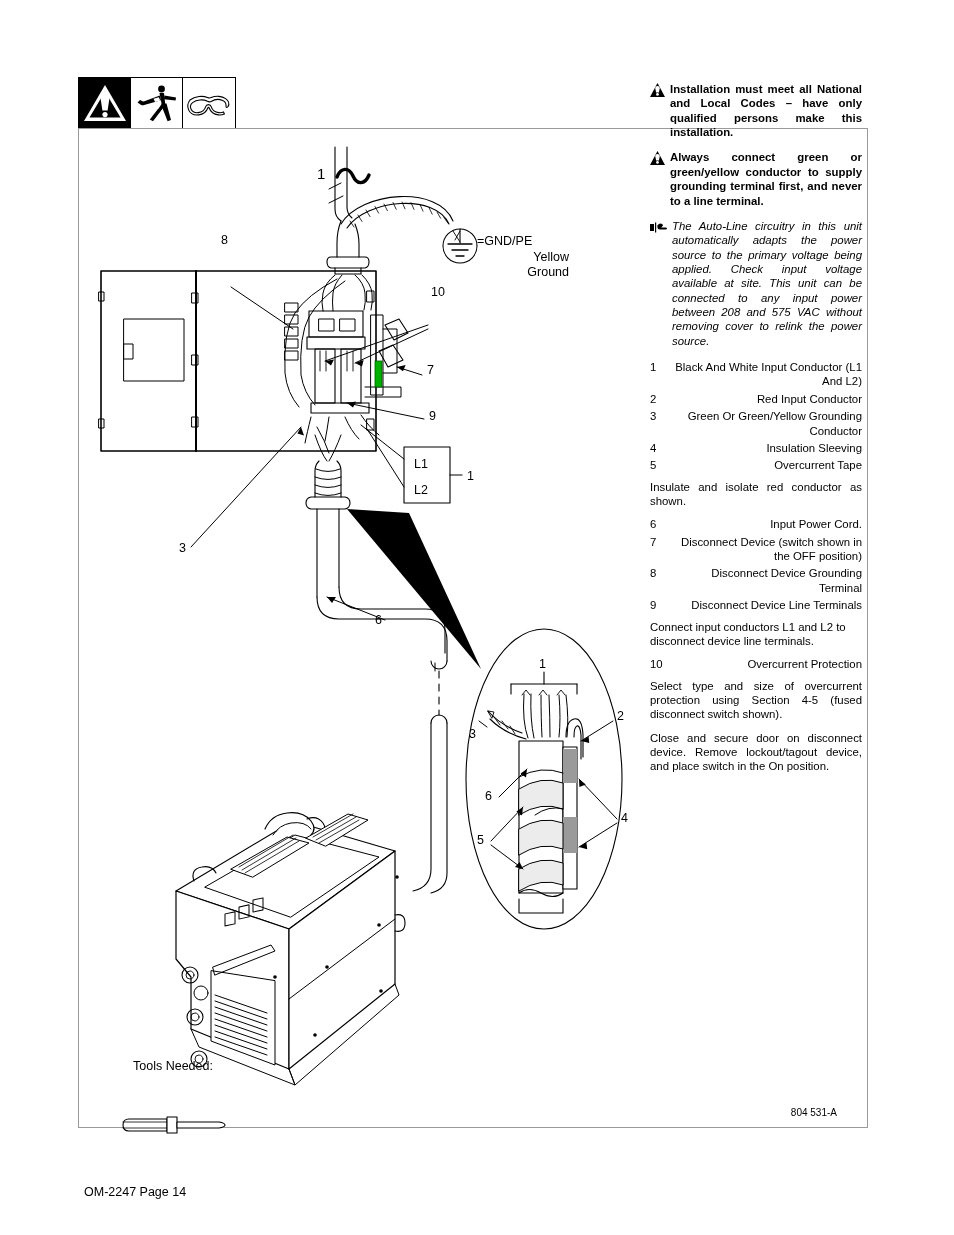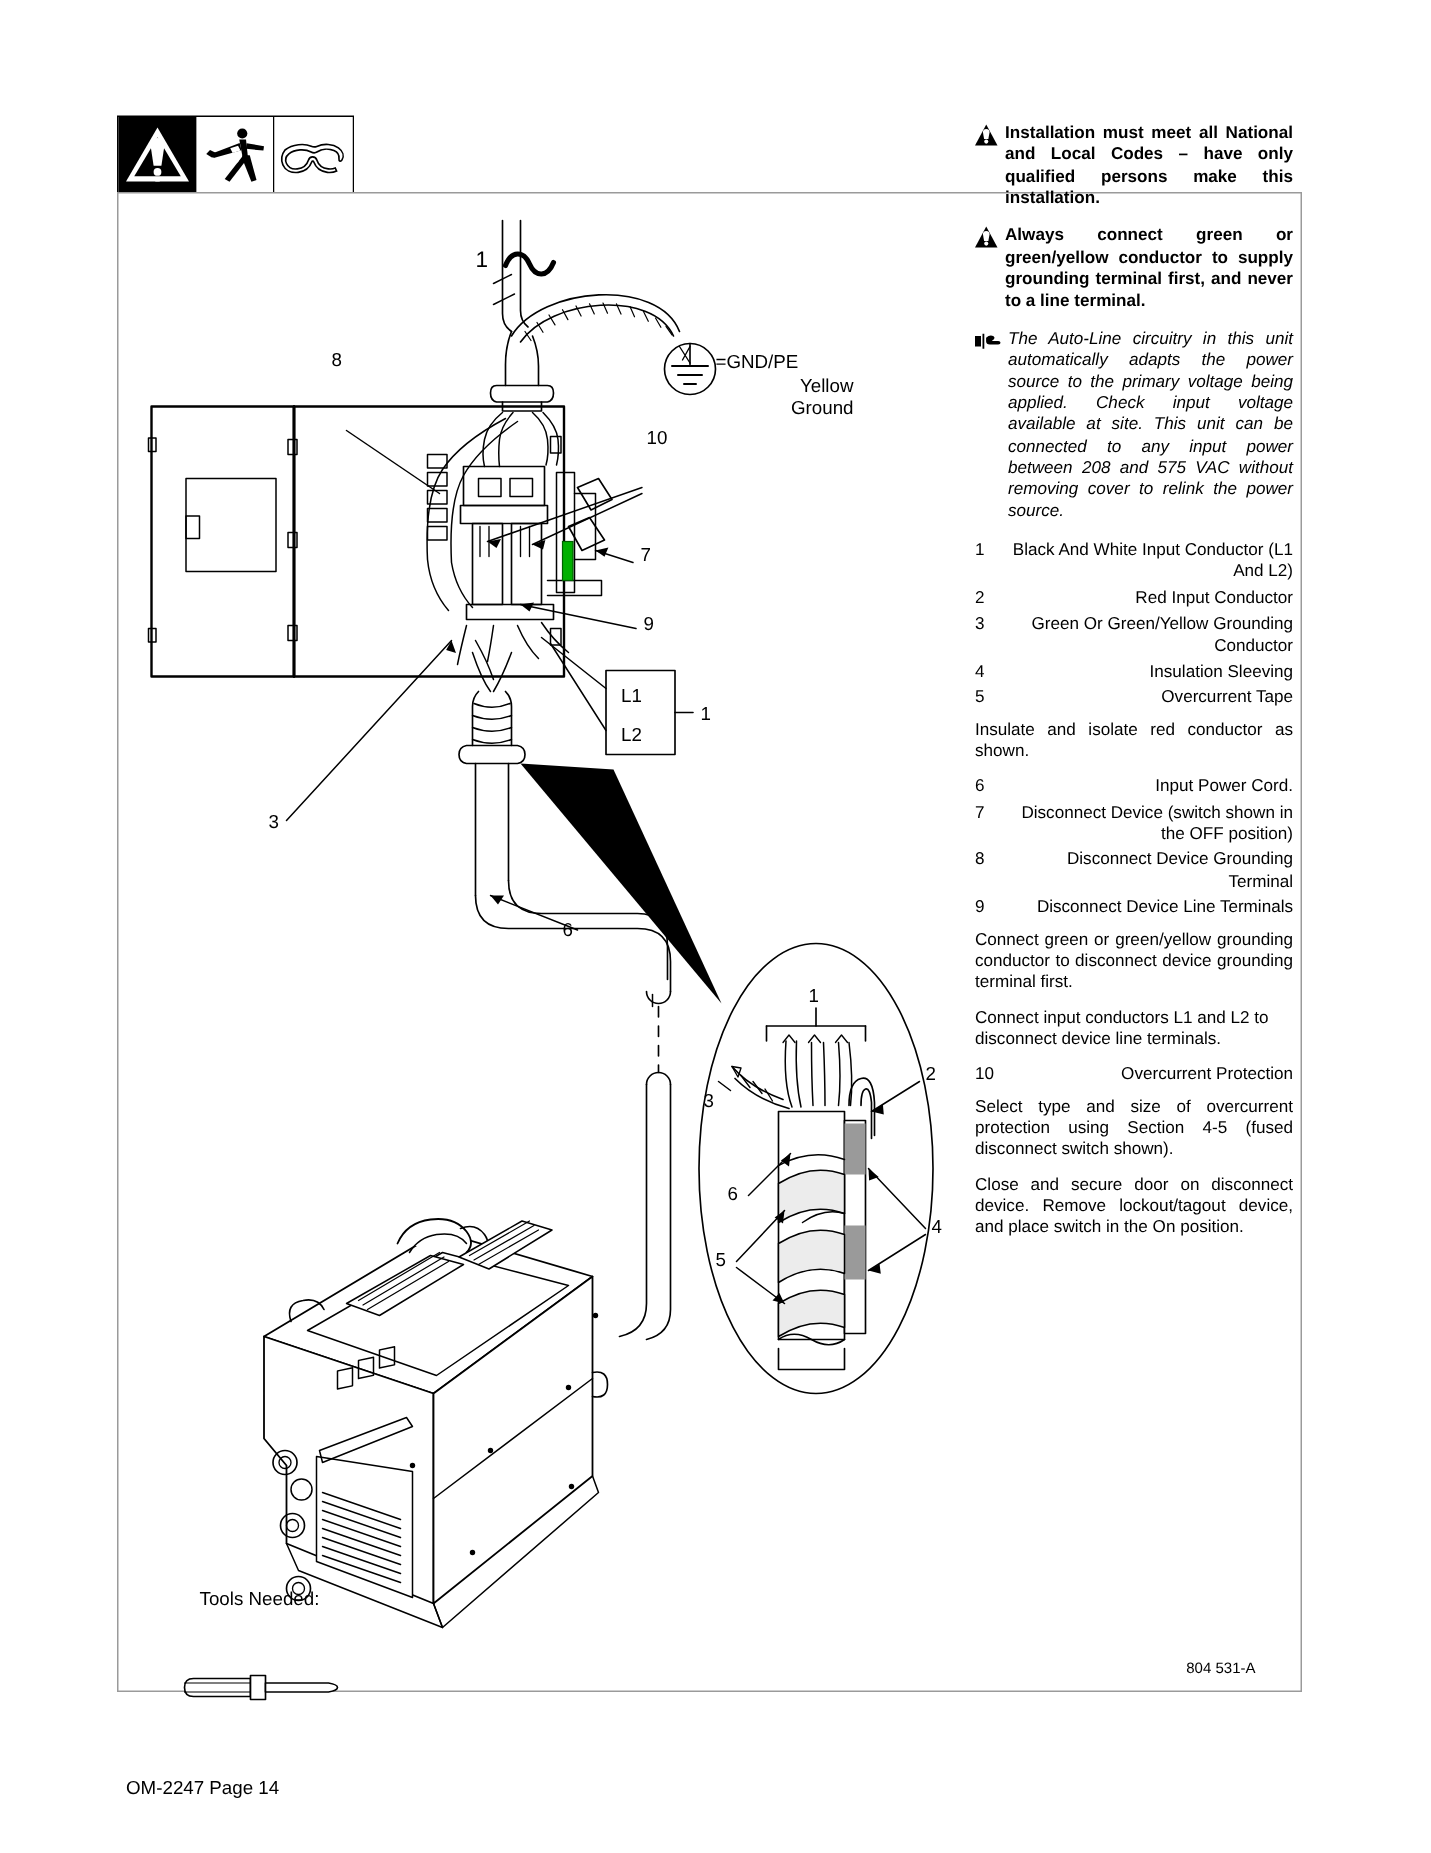--- a/index.html
+++ b/index.html
@@ -492,21 +492,20 @@
       <div class="li">
         <div class="n">8</div>
         <div class="t">Disconnect Device Grounding Terminal</div>
       </div>
       <div class="li">
         <div class="n">9</div>
         <div class="t">Disconnect Device Line Terminals</div>
       </div>
     </div>
 
-    <div class="para">Connect green or green/yellow grounding conductor to disconnect device grounding terminal first.</div>
     <div class="para nj">Connect input conductors L1 and L2 to disconnect device line terminals.</div>
 
     <div class="li wide">
       <div class="n">10</div>
       <div class="t">Overcurrent Protection</div>
     </div>
 
     <div class="para">Select type and size of overcurrent protection using Section 4-5 (fused disconnect switch shown).</div>
     <div class="para">Close and secure door on disconnect device. Remove lockout/tagout device, and place switch in the On position.</div>
   </div>

